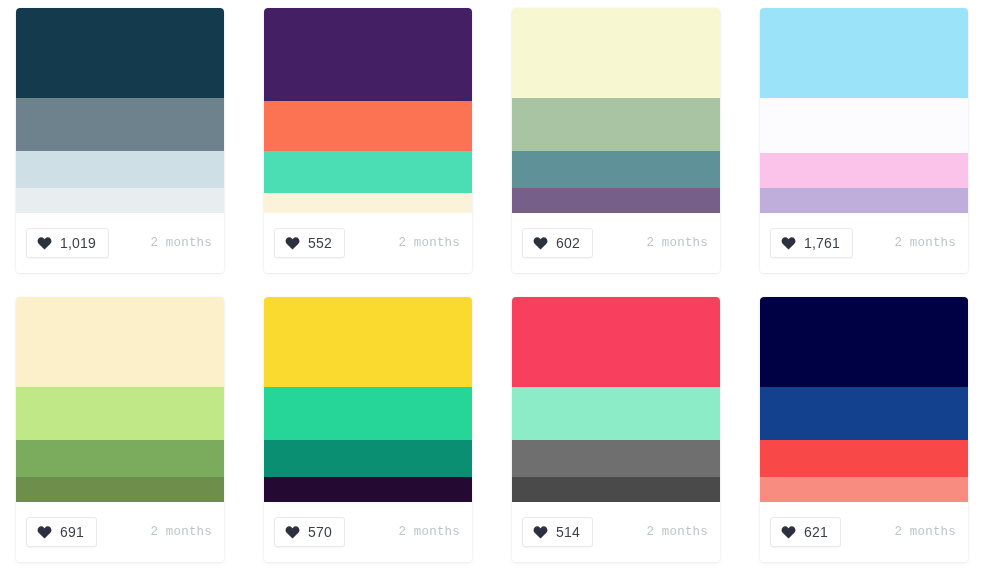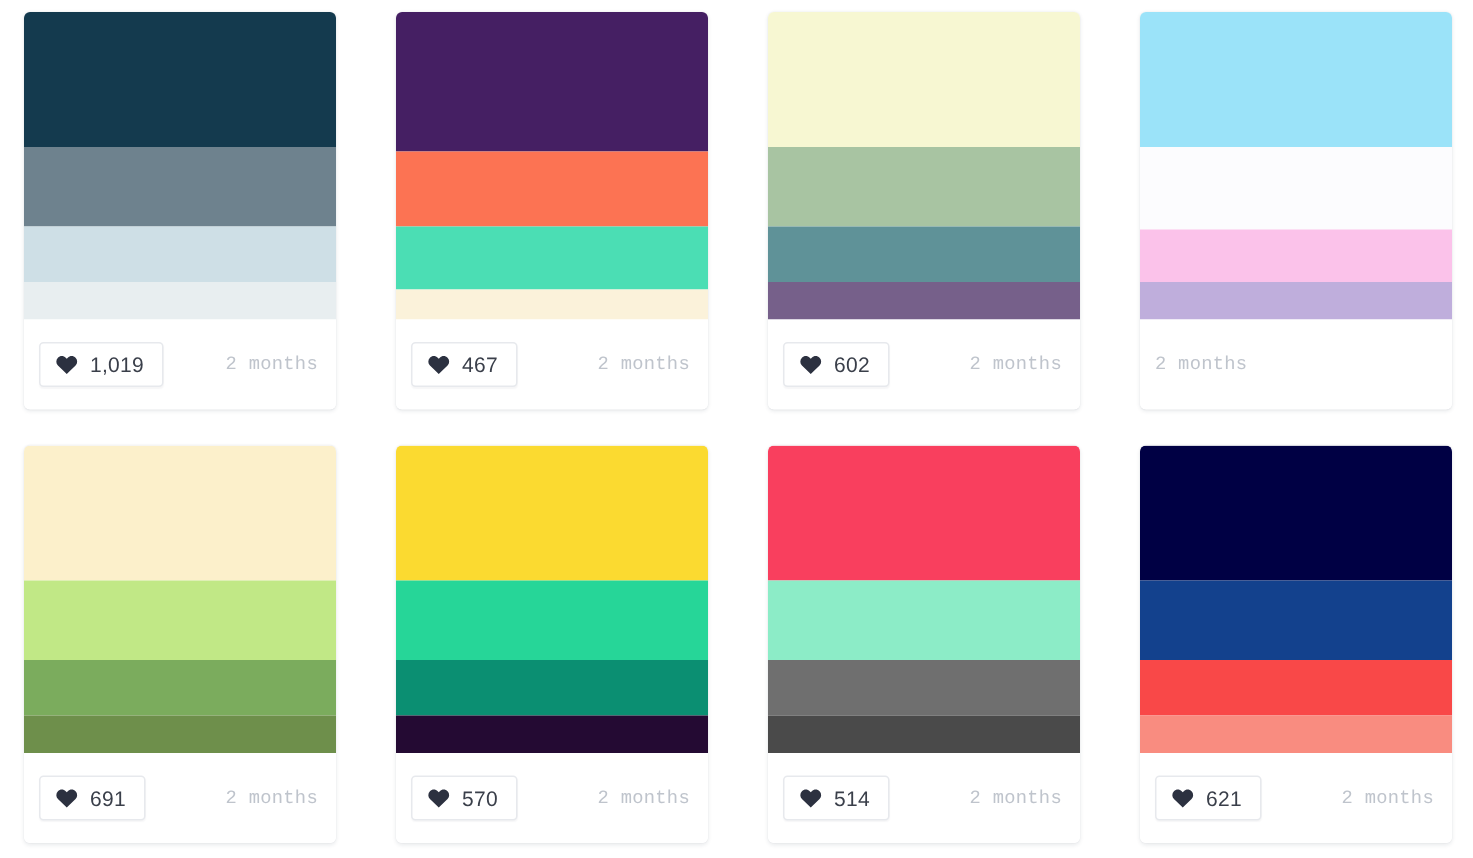--- a/index.html
+++ b/index.html
@@ -133,21 +133,21 @@
           <div class="swatch" style="background: rgb(75, 222, 180); height: 20.4878%;"></div>
           <div class="swatch" style="background: rgb(251, 242, 218); height: 9.7561%;"></div>
         </div>
         <div class="meta">
           <div class="like-btn">
             <span style="display: flex;">
               <svg class="heart" viewBox="0 0 24 22" xmlns="http://www.w3.org/2000/svg" aria-hidden="true">
                 <path fill="#2C3140" d="M12 21.2 2.6 12.1C.3 9.8.3 6 2.6 3.7c2.3-2.3 6-2.3 8.3 0l1.1 1.1 1.1-1.1c2.3-2.3 6-2.3 8.3 0 2.3 2.3 2.3 6.1 0 8.4L12 21.2z"></path>
               </svg>
             </span>
-            <span class="like-count">467</span>
+            <span class="like-count">552</span>
           </div>
           <span class="age">2 months</span>
         </div>
       </div>
       <div class="card">
         <div class="swatches">
           <div class="swatch" style="background: rgb(247, 247, 210); height: 43.9024%;"></div>
           <div class="swatch" style="background: rgb(168, 196, 162); height: 25.8537%;"></div>
           <div class="swatch" style="background: rgb(95, 146, 152); height: 18.0488%;"></div>
           <div class="swatch" style="background: rgb(118, 96, 138); height: 12.1951%;"></div>
@@ -165,20 +165,28 @@
         </div>
       </div>
       <div class="card">
         <div class="swatches">
           <div class="swatch" style="background: rgb(155, 227, 249); height: 43.9024%;"></div>
           <div class="swatch" style="background: rgb(252, 252, 254); height: 26.8293%;"></div>
           <div class="swatch" style="background: rgb(251, 194, 234); height: 17.0732%;"></div>
           <div class="swatch" style="background: rgb(191, 174, 220); height: 12.1951%;"></div>
         </div>
         <div class="meta">
+          <div class="like-btn">
+            <span style="display: flex;">
+              <svg class="heart" viewBox="0 0 24 22" xmlns="http://www.w3.org/2000/svg" aria-hidden="true">
+                <path fill="#2C3140" d="M12 21.2 2.6 12.1C.3 9.8.3 6 2.6 3.7c2.3-2.3 6-2.3 8.3 0l1.1 1.1 1.1-1.1c2.3-2.3 6-2.3 8.3 0 2.3 2.3 2.3 6.1 0 8.4L12 21.2z"></path>
+              </svg>
+            </span>
+            <span class="like-count">1,761</span>
+          </div>
           <span class="age">2 months</span>
         </div>
       </div>
       <div class="card">
         <div class="swatches">
           <div class="swatch" style="background: rgb(252, 240, 203); height: 43.9024%;"></div>
           <div class="swatch" style="background: rgb(193, 232, 134); height: 25.8537%;"></div>
           <div class="swatch" style="background: rgb(123, 172, 93); height: 18.0488%;"></div>
           <div class="swatch" style="background: rgb(110, 143, 75); height: 12.1951%;"></div>
         </div>

